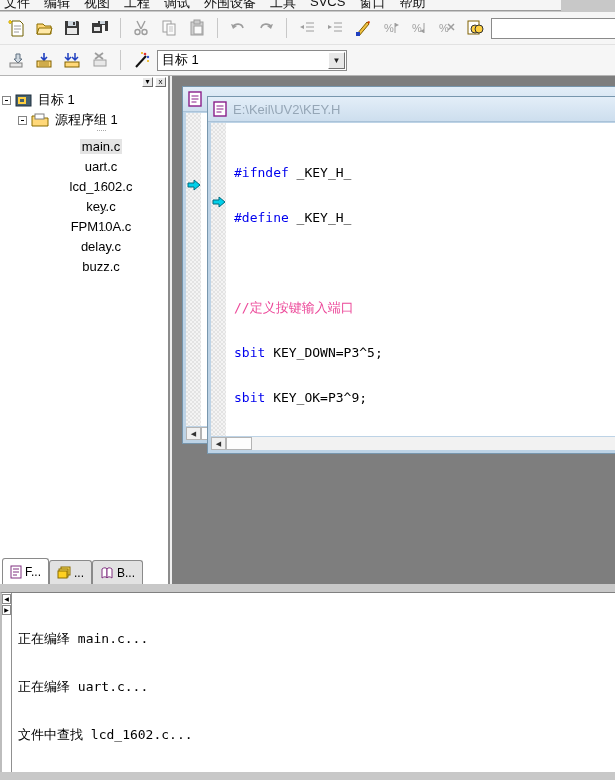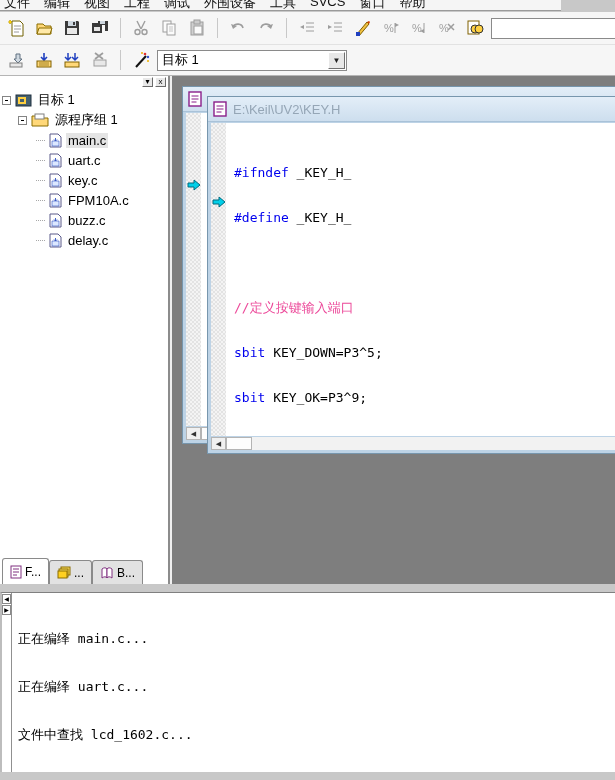--- a/index.html
+++ b/index.html
@@ -38,21 +38,21 @@
   
   .workspace { position:absolute; left:0; top:0; width:170px; height:508px; background:#fff;
                border-right:2px solid #8c8c8c; }
   .ws-header { position:absolute; top:0; left:0; right:0; height:12px; display:flex; justify-content:flex-end;
                gap:2px; padding:1px 2px; }
   .ws-mini-btn { width:11px; height:10px; background:#e8e8e8; border:1px solid; border-color:#fff #6a6a6a #6a6a6a #fff;
                  font-size:8px; line-height:8px; text-align:center; color:#000; }
   .tree { position:absolute; top:14px; left:2px; right:2px; }
   .tree-row { height:20px; display:flex; align-items:center; gap:4px; white-space:nowrap; }
   .tree-indent1 { padding-left:16px; }
-  .tree-indent2 { padding-left:34px; }
+  .tree-indent2 { padding-left:34px;flex-direction:column; }
   .expander { width:9px; height:9px; border:1px solid #848484; background:#fff; position:relative; flex:0 0 auto; }
   .expander::after { content:""; position:absolute; left:2px; right:2px; top:3px; height:1px; background:#000; }
   .joint { width:9px; height:1px; border-top:1px dotted #a8a8a8; flex:0 0 auto; }
   .tree-label { font-size:13px; color:#000; padding:0 2px; }
   .tree-label.sel { background:#e4e4e4; }
 
   .ws-tabs { position:absolute; left:0; bottom:0; height:26px; display:flex; align-items:flex-end; padding-left:2px; }
   .ws-tab { height:24px; display:flex; align-items:center; gap:3px; padding:0 7px; background:#e2e2e2;
             border:1px solid #8a8a8a; border-bottom:none; border-radius:3px 3px 0 0; font-size:12px; color:#000; }
   .ws-tab.active { background:#fff; height:26px; }
@@ -328,48 +328,57 @@
             </svg>
           <span class="tree-label">uart.c</span>
         </div>
         <div class="tree-row tree-indent2">
           <span class="joint"></span>
           <svg width="13" height="15">
               <path d="M1 1h8l3 3v10H1z" fill="#fff" stroke="#5a5a8a"></path>
               <path d="M3 8h7v5H3z" fill="#dce8ff" stroke="#3050c0" stroke-width=".6"></path>
               <path d="M6.5 5v3M5 6.5l1.5 1.5L8 6.5" stroke="#3050c0" fill="none" stroke-width=".9"></path>
             </svg>
+          <span class="tree-label">lcd_1602.c</span>
+        </div>
+        <div class="tree-row tree-indent2">
+          <span class="joint"></span>
+          <svg width="13" height="15">
+              <path d="M1 1h8l3 3v10H1z" fill="#fff" stroke="#5a5a8a"></path>
+              <path d="M3 8h7v5H3z" fill="#dce8ff" stroke="#3050c0" stroke-width=".6"></path>
+              <path d="M6.5 5v3M5 6.5l1.5 1.5L8 6.5" stroke="#3050c0" fill="none" stroke-width=".9"></path>
+            </svg>
           <span class="tree-label">key.c</span>
         </div>
         <div class="tree-row tree-indent2">
           <span class="joint"></span>
           <svg width="13" height="15">
               <path d="M1 1h8l3 3v10H1z" fill="#fff" stroke="#5a5a8a"></path>
               <path d="M3 8h7v5H3z" fill="#dce8ff" stroke="#3050c0" stroke-width=".6"></path>
               <path d="M6.5 5v3M5 6.5l1.5 1.5L8 6.5" stroke="#3050c0" fill="none" stroke-width=".9"></path>
             </svg>
           <span class="tree-label">FPM10A.c</span>
         </div>
         <div class="tree-row tree-indent2">
           <span class="joint"></span>
           <svg width="13" height="15">
               <path d="M1 1h8l3 3v10H1z" fill="#fff" stroke="#5a5a8a"></path>
               <path d="M3 8h7v5H3z" fill="#dce8ff" stroke="#3050c0" stroke-width=".6"></path>
               <path d="M6.5 5v3M5 6.5l1.5 1.5L8 6.5" stroke="#3050c0" fill="none" stroke-width=".9"></path>
             </svg>
+          <span class="tree-label">delay.c</span>
+        </div>
+        <div class="tree-row tree-indent2">
+          <span class="joint"></span>
+          <svg width="13" height="15">
+              <path d="M1 1h8l3 3v10H1z" fill="#fff" stroke="#5a5a8a"></path>
+              <path d="M3 8h7v5H3z" fill="#dce8ff" stroke="#3050c0" stroke-width=".6"></path>
+              <path d="M6.5 5v3M5 6.5l1.5 1.5L8 6.5" stroke="#3050c0" fill="none" stroke-width=".9"></path>
+            </svg>
           <span class="tree-label">buzz.c</span>
-        </div>
-        <div class="tree-row tree-indent2">
-          <span class="joint"></span>
-          <svg width="13" height="15">
-              <path d="M1 1h8l3 3v10H1z" fill="#fff" stroke="#5a5a8a"></path>
-              <path d="M3 8h7v5H3z" fill="#dce8ff" stroke="#3050c0" stroke-width=".6"></path>
-              <path d="M6.5 5v3M5 6.5l1.5 1.5L8 6.5" stroke="#3050c0" fill="none" stroke-width=".9"></path>
-            </svg>
-          <span class="tree-label">delay.c</span>
         </div>
       </div>
 
       <div class="ws-tabs">
         <div class="ws-tab active">
           <svg width="12" height="14">
               <rect x="1" y="1" width="10" height="12" fill="#fff" stroke="#803080"></rect>
               <path d="M3 4h6M3 7h6M3 10h4" stroke="#803080"></path>
             </svg>
           <span>F...</span>

